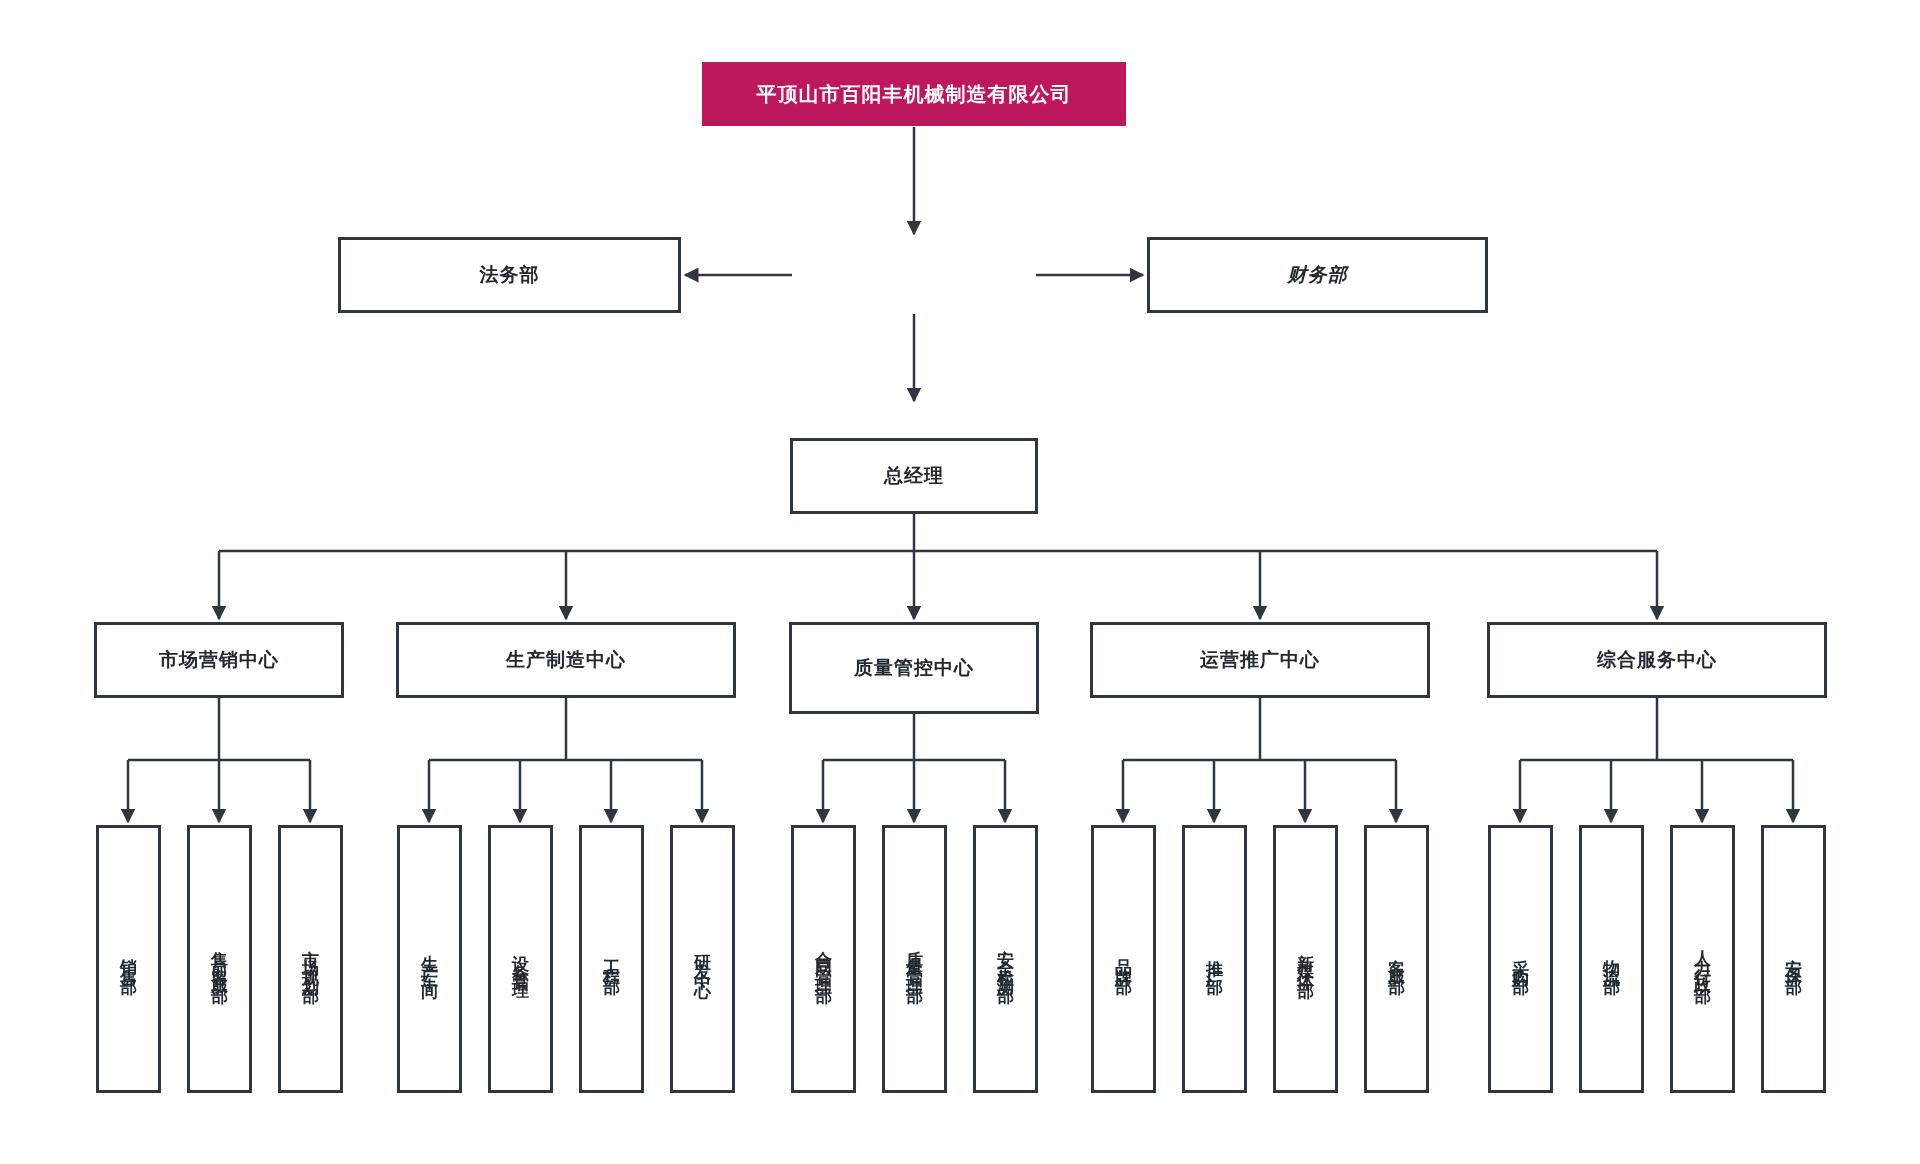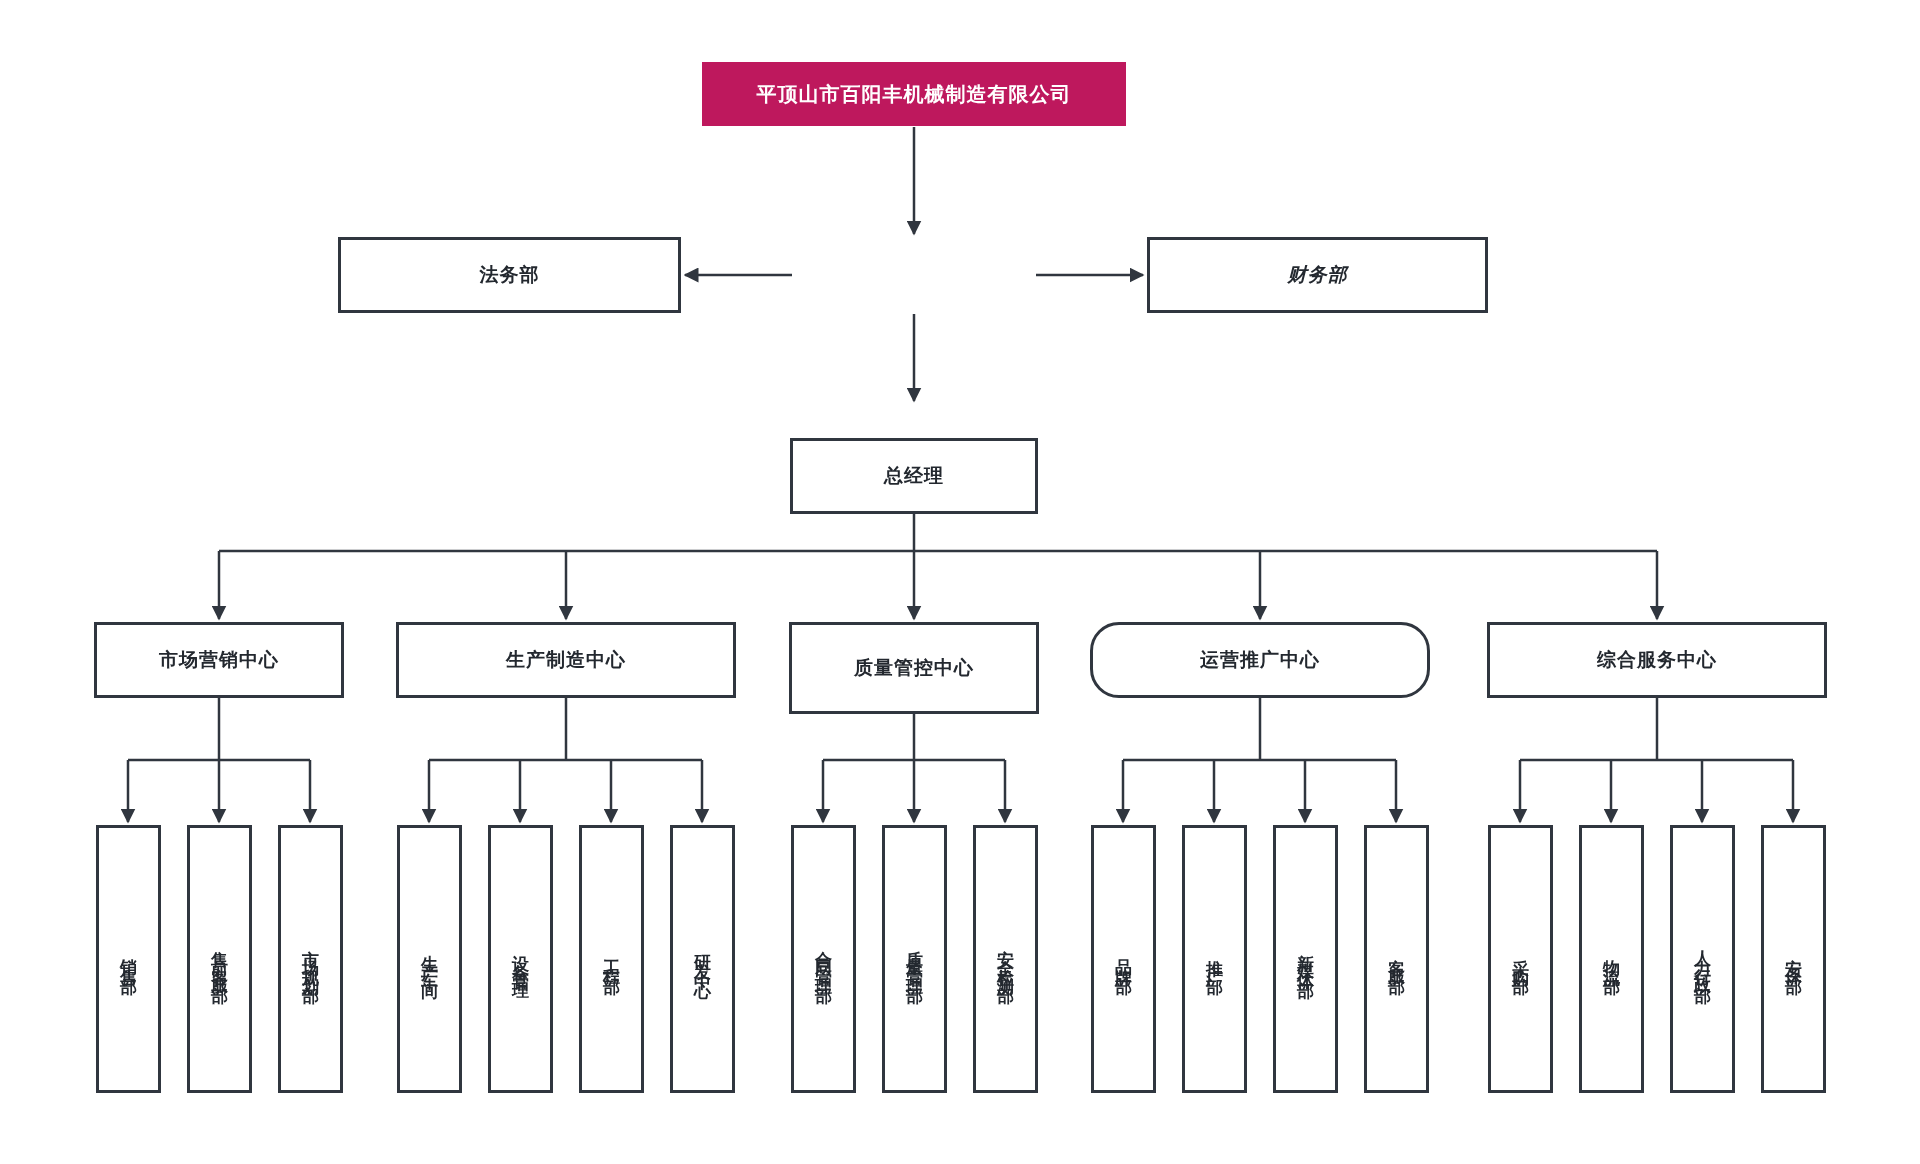--- a/index.html
+++ b/index.html
@@ -115,21 +115,21 @@
   <div class="node root" style="left:702px; top:62px; width:424px; height:64px;">平顶山市百阳丰机械制造有限公司</div>
 
   <div class="node" style="left:338px; top:237px; width:343px; height:76px;">法务部</div>
   <div class="node" style="left:1147px; top:237px; width:341px; height:76px;font-style:italic;">财务部</div>
 
   <div class="node" style="left:790px; top:404px; width:248px; height:76px;margin-top:34px;">总经理</div>
 
   <div class="node" style="left:94px; top:622px; width:250px; height:76px;">市场营销中心</div>
   <div class="node" style="left:396px; top:622px; width:340px; height:76px;">生产制造中心</div>
   <div class="node" style="left:789px; top:622px; width:250px; height:92px;">质量管控中心</div>
-  <div class="node" style="left:1090px; top:622px; width:340px; height:76px;border-radius:29px;">运营推广中心</div>
+  <div class="node" style="left:1090px; top:622px; width:340px; height:76px;">运营推广中心</div>
   <div class="node" style="left:1487px; top:622px; width:340px; height:76px;">综合服务中心</div>
 
   <div class="node dept" style="left:96px;">
     <span class="vtext">销售部</span>
   </div>
   <div class="node dept" style="left:187px;">
     <span class="vtext">售前客服部</span>
   </div>
   <div class="node dept" style="left:278px;">
     <span class="vtext">市场规划部</span>

